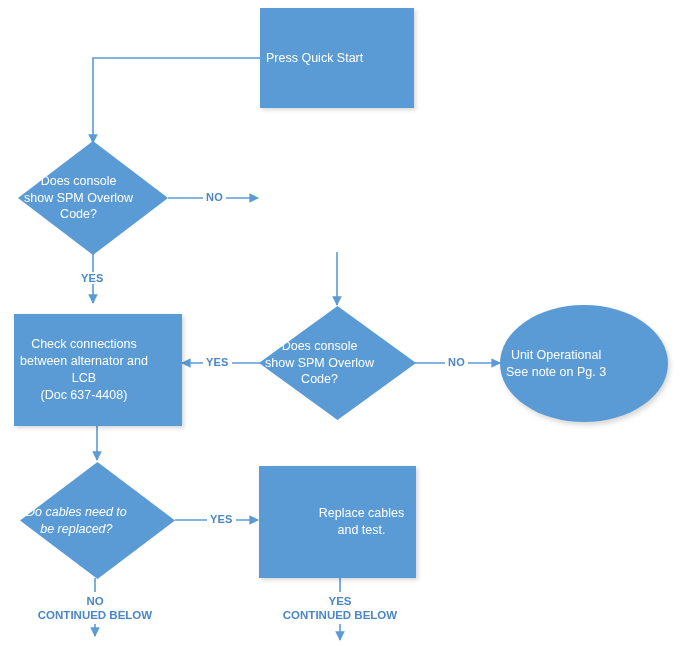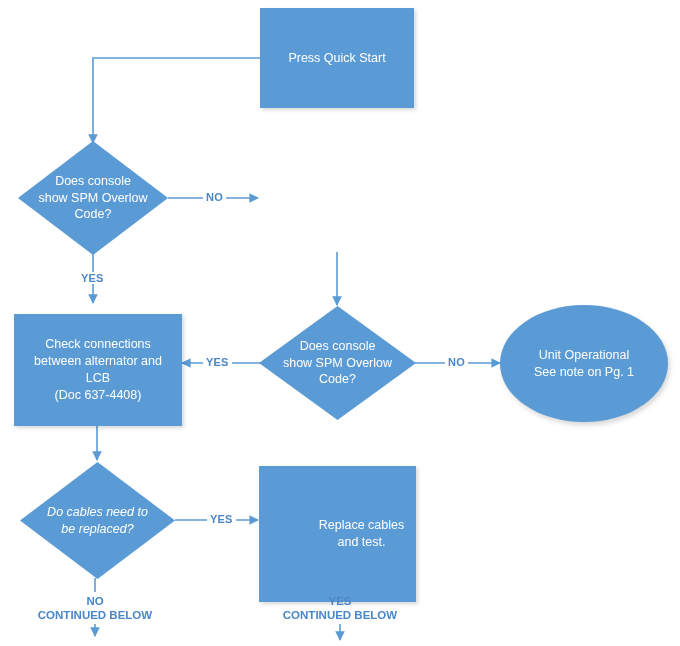--- a/index.html
+++ b/index.html
@@ -26,21 +26,20 @@
     height: 646px;
     pointer-events: none;
   }
 
   
   .node {
     position: absolute;
     box-sizing: border-box;
     display: flex;
     align-items: center;
-    justify-content: center;
     text-align: center;
     color: #ffffff;
     font-size: 12.5px;
     line-height: 1.35;
   }
   .node .label {
     position: relative;
     z-index: 3;
     padding: 0 6px;
     white-space: pre-line;
@@ -151,30 +150,30 @@
 
   <div class="node diamond" style="left:259px; top:306px; width:157px; height:114px;">
     <div class="dia-shape"></div>
     <span class="label">Does console
 show SPM Overlow
 Code?</span>
   </div>
 
   <div class="node ellipse" style="left:500px; top:305px; width:168px; height:117px;">
     <span class="label">Unit Operational
-See note on Pg. 1</span>
+See note on Pg. 3</span>
   </div>
 
   <div class="node diamond" style="left:20px; top:462px; width:155px; height:117px;font-style:italic;">
     <div class="dia-shape"></div>
     <span class="label">Do cables need to
 be replaced?</span>
   </div>
 
-  <div class="node rect" style="left:259px; top:466px; width:157px; height:136px;padding-left:48px;">
+  <div class="node rect" style="left:259px; top:466px; width:157px; height:112px;padding-left:48px;">
     <span class="label">Replace cables and test.</span>
   </div>
 
   <div class="edge-label" style="left:203px; top:191px;">NO</div>
 
   <div class="edge-label" style="left:78px; top:272px;">YES</div>
 
   <div class="edge-label" style="left:203px; top:356px;">YES</div>
 
   <div class="edge-label" style="left:445px; top:356px;">NO</div>

